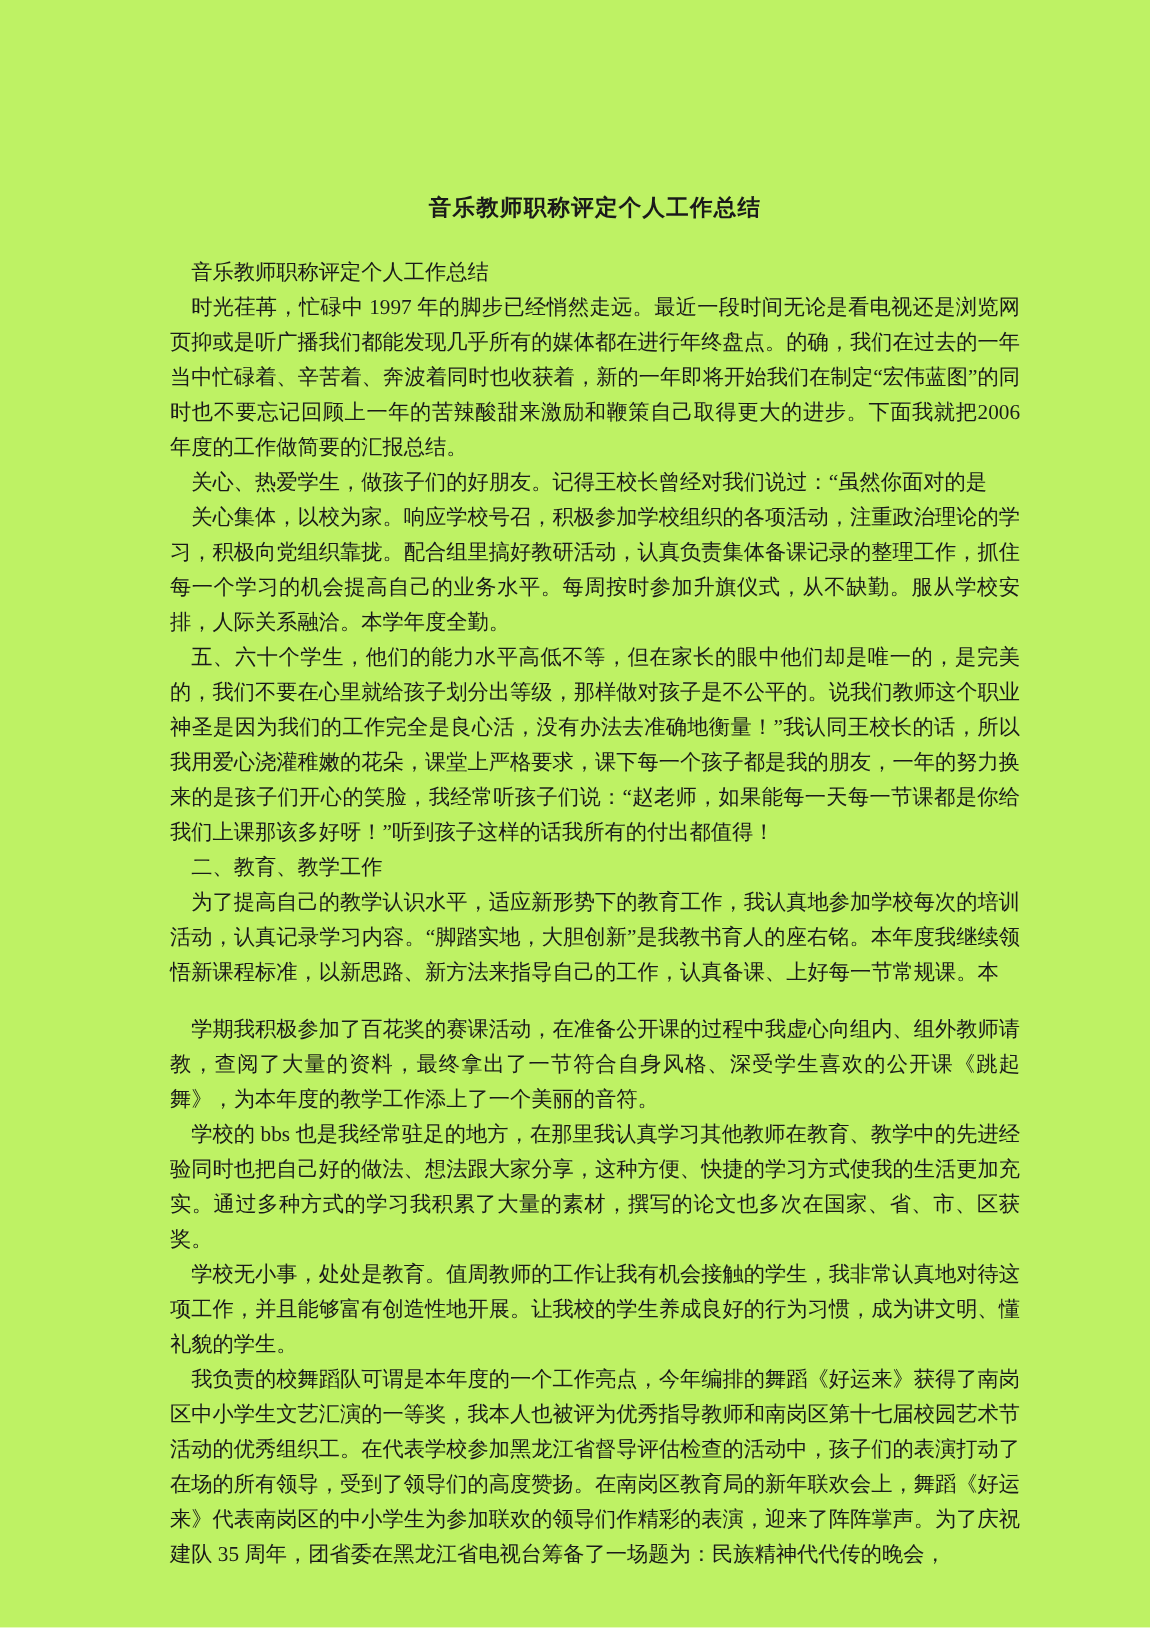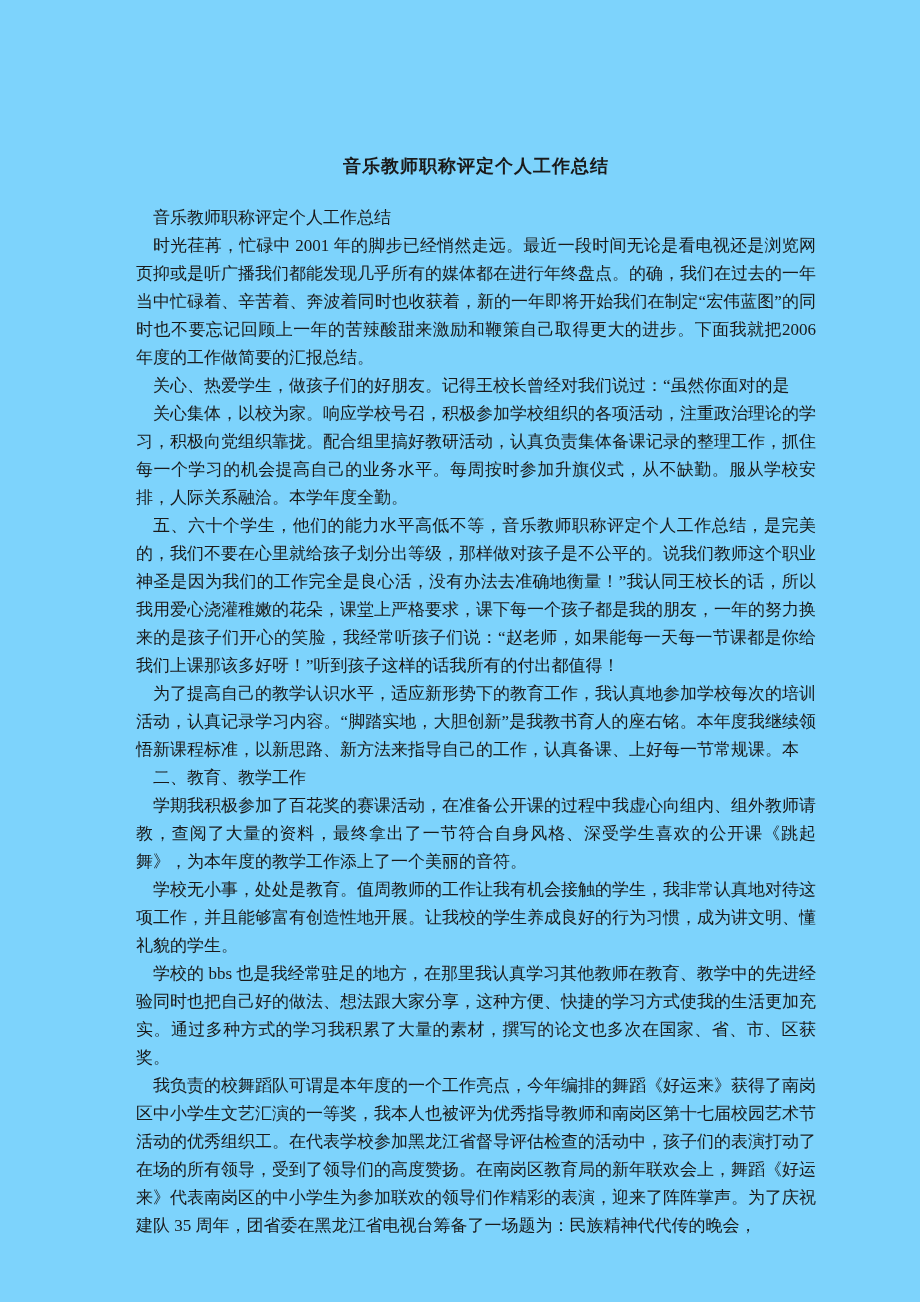--- a/index.html
+++ b/index.html
@@ -5,21 +5,21 @@
   html, body {
     margin: 0;
     padding: 0;
     background: #ffffff;
   }
   .page {
     position: relative;
     width: 920px;
     height: 1302px;
     margin: 0 auto;
-    background: #7dd3fc;
+    background: #bef264;
     overflow: hidden;
     font-family: "Liberation Serif", "DejaVu Serif", serif;
     color: #1a1a1a;
   }
   .content {
     position: absolute;
     top: 152px;
     left: 136px;
     width: 680px;
   }
@@ -33,38 +33,39 @@
   }
   .doc-body p {
     margin: 0;
     font-size: 17px;
     line-height: 28px;
     text-align: justify;
     text-indent: 1em;
     word-break: break-all;
   }
   .doc-body p.gap-before {
+    margin-top: 18px;
   }
 </style>
 </head>
 <body>
 
 <div class="page">
   <div class="content">
 
     <h1 class="doc-title">音乐教师职称评定个人工作总结</h1>
 
     <div class="doc-body">
       <p>音乐教师职称评定个人工作总结</p>
-      <p>时光荏苒，忙碌中 2001 年的脚步已经悄然走远。最近一段时间无论是看电视还是浏览网页抑或是听广播我们都能发现几乎所有的媒体都在进行年终盘点。的确，我们在过去的一年当中忙碌着、辛苦着、奔波着同时也收获着，新的一年即将开始我们在制定“宏伟蓝图”的同时也不要忘记回顾上一年的苦辣酸甜来激励和鞭策自己取得更大的进步。下面我就把2006 年度的工作做简要的汇报总结。</p>
+      <p>时光荏苒，忙碌中 1997 年的脚步已经悄然走远。最近一段时间无论是看电视还是浏览网页抑或是听广播我们都能发现几乎所有的媒体都在进行年终盘点。的确，我们在过去的一年当中忙碌着、辛苦着、奔波着同时也收获着，新的一年即将开始我们在制定“宏伟蓝图”的同时也不要忘记回顾上一年的苦辣酸甜来激励和鞭策自己取得更大的进步。下面我就把2006 年度的工作做简要的汇报总结。</p>
       <p>关心、热爱学生，做孩子们的好朋友。记得王校长曾经对我们说过：“虽然你面对的是</p>
       <p>关心集体，以校为家。响应学校号召，积极参加学校组织的各项活动，注重政治理论的学习，积极向党组织靠拢。配合组里搞好教研活动，认真负责集体备课记录的整理工作，抓住每一个学习的机会提高自己的业务水平。每周按时参加升旗仪式，从不缺勤。服从学校安排，人际关系融洽。本学年度全勤。</p>
-      <p>五、六十个学生，他们的能力水平高低不等，音乐教师职称评定个人工作总结，是完美的，我们不要在心里就给孩子划分出等级，那样做对孩子是不公平的。说我们教师这个职业神圣是因为我们的工作完全是良心活，没有办法去准确地衡量！”我认同王校长的话，所以我用爱心浇灌稚嫩的花朵，课堂上严格要求，课下每一个孩子都是我的朋友，一年的努力换来的是孩子们开心的笑脸，我经常听孩子们说：“赵老师，如果能每一天每一节课都是你给我们上课那该多好呀！”听到孩子这样的话我所有的付出都值得！</p>
+      <p>五、六十个学生，他们的能力水平高低不等，但在家长的眼中他们却是唯一的，是完美的，我们不要在心里就给孩子划分出等级，那样做对孩子是不公平的。说我们教师这个职业神圣是因为我们的工作完全是良心活，没有办法去准确地衡量！”我认同王校长的话，所以我用爱心浇灌稚嫩的花朵，课堂上严格要求，课下每一个孩子都是我的朋友，一年的努力换来的是孩子们开心的笑脸，我经常听孩子们说：“赵老师，如果能每一天每一节课都是你给我们上课那该多好呀！”听到孩子这样的话我所有的付出都值得！</p>
+      <p>二、教育、教学工作</p>
       <p>为了提高自己的教学认识水平，适应新形势下的教育工作，我认真地参加学校每次的培训活动，认真记录学习内容。“脚踏实地，大胆创新”是我教书育人的座右铭。本年度我继续领悟新课程标准，以新思路、新方法来指导自己的工作，认真备课、上好每一节常规课。本</p>
-      <p>二、教育、教学工作</p>
       <p class="gap-before">学期我积极参加了百花奖的赛课活动，在准备公开课的过程中我虚心向组内、组外教师请教，查阅了大量的资料，最终拿出了一节符合自身风格、深受学生喜欢的公开课《跳起舞》，为本年度的教学工作添上了一个美丽的音符。</p>
+      <p>学校的 bbs 也是我经常驻足的地方，在那里我认真学习其他教师在教育、教学中的先进经验同时也把自己好的做法、想法跟大家分享，这种方便、快捷的学习方式使我的生活更加充实。通过多种方式的学习我积累了大量的素材，撰写的论文也多次在国家、省、市、区获奖。</p>
       <p>学校无小事，处处是教育。值周教师的工作让我有机会接触的学生，我非常认真地对待这项工作，并且能够富有创造性地开展。让我校的学生养成良好的行为习惯，成为讲文明、懂礼貌的学生。</p>
-      <p>学校的 bbs 也是我经常驻足的地方，在那里我认真学习其他教师在教育、教学中的先进经验同时也把自己好的做法、想法跟大家分享，这种方便、快捷的学习方式使我的生活更加充实。通过多种方式的学习我积累了大量的素材，撰写的论文也多次在国家、省、市、区获奖。</p>
       <p>我负责的校舞蹈队可谓是本年度的一个工作亮点，今年编排的舞蹈《好运来》获得了南岗区中小学生文艺汇演的一等奖，我本人也被评为优秀指导教师和南岗区第十七届校园艺术节活动的优秀组织工。在代表学校参加黑龙江省督导评估检查的活动中，孩子们的表演打动了在场的所有领导，受到了领导们的高度赞扬。在南岗区教育局的新年联欢会上，舞蹈《好运来》代表南岗区的中小学生为参加联欢的领导们作精彩的表演，迎来了阵阵掌声。为了庆祝建队 35 周年，团省委在黑龙江省电视台筹备了一场题为：民族精神代代传的晚会，</p>
     </div>
 
   </div>
 </div>
 
 </body></html>

